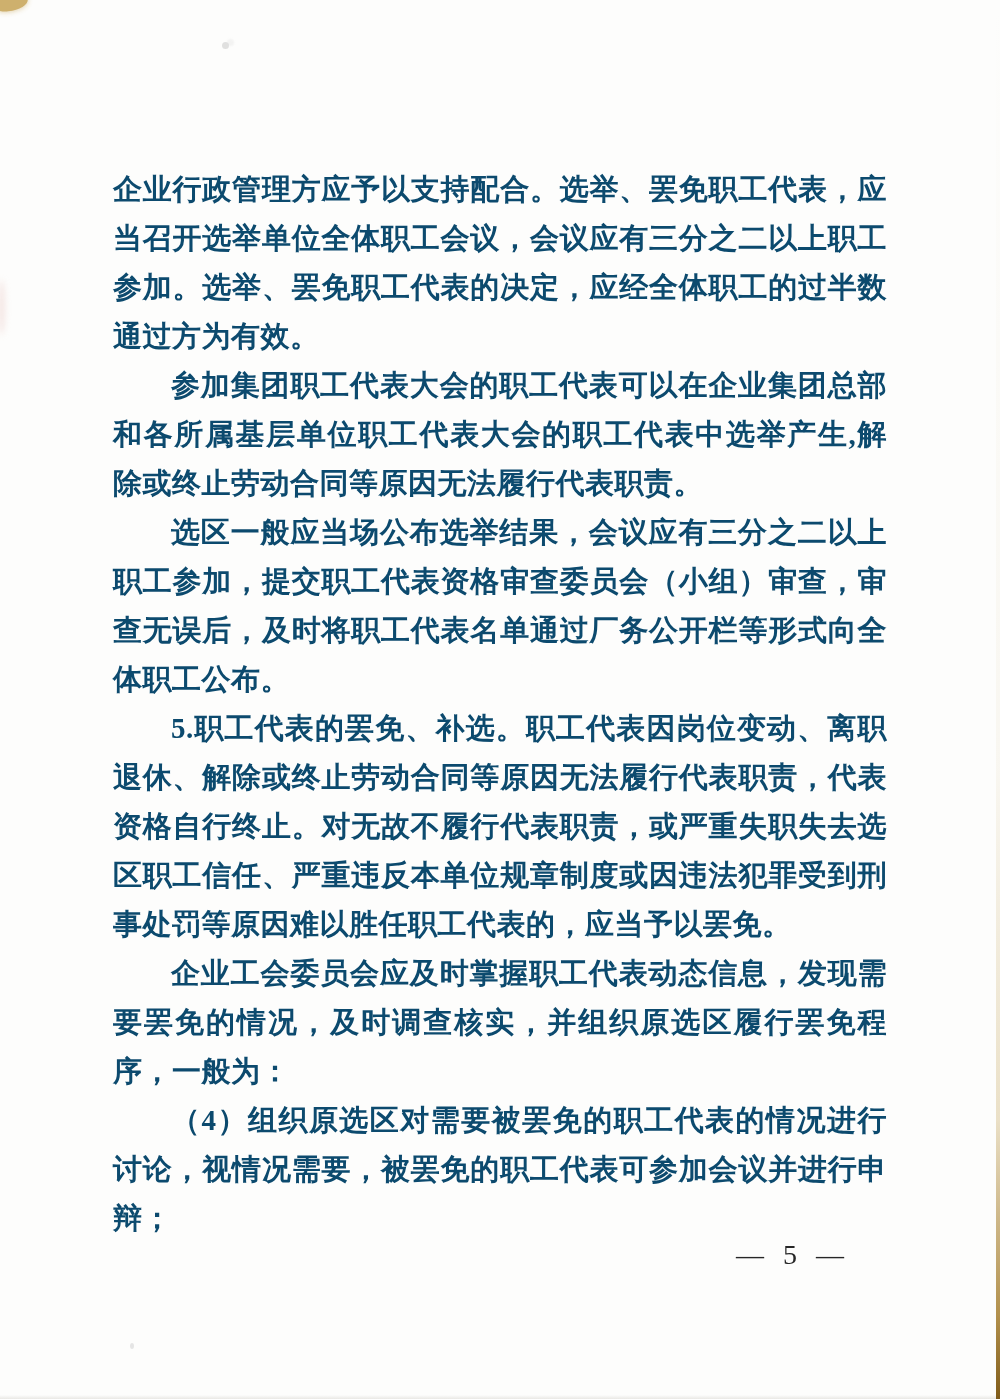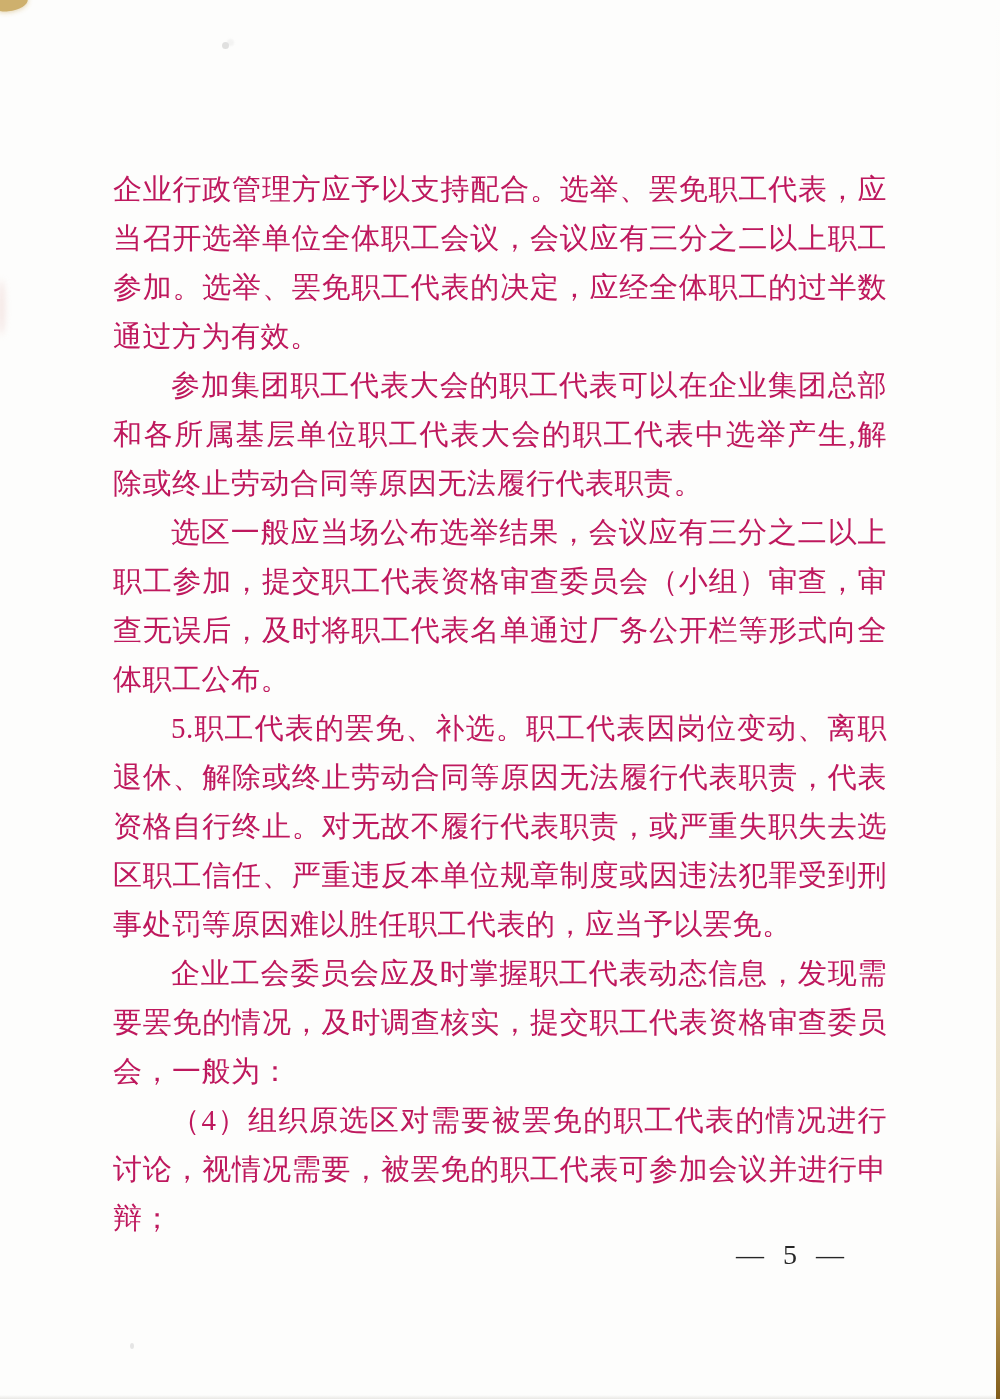--- a/index.html
+++ b/index.html
@@ -84,25 +84,26 @@
     width: 100%;
     height: 4px;
     background: linear-gradient(to bottom, rgba(0,0,0,0) 0%, rgba(90,80,60,0.12) 100%);
   }
   
   .content {
     position: absolute;
     left: 113px;
     top: 165px;
     width: 774px;
-    color: #be185d;
+    color: #0c4a6e;
     font-size: 29px;
     line-height: 49px;
     text-align: justify;
     letter-spacing: 0.5px;
+    font-weight: bold;
   }
   .para {
     margin: 0;
     padding: 0;
   }
   .para.indent {
     text-indent: 2em;
   }
   
   .page-number {
@@ -126,19 +127,19 @@
   <div class="speck-bottom"></div>
   <div class="smudge-left"></div>
   <div class="edge-right"></div>
   <div class="edge-bottom"></div>
 
   <main class="content">
     <p class="para">企业行政管理方应予以支持配合。选举、罢免职工代表，应当召开选举单位全体职工会议，会议应有三分之二以上职工参加。选举、罢免职工代表的决定，应经全体职工的过半数通过方为有效。</p>
     <p class="para indent">参加集团职工代表大会的职工代表可以在企业集团总部和各所属基层单位职工代表大会的职工代表中选举产生,解除或终止劳动合同等原因无法履行代表职责。</p>
     <p class="para indent">选区一般应当场公布选举结果，会议应有三分之二以上职工参加，提交职工代表资格审查委员会（小组）审查，审查无误后，及时将职工代表名单通过厂务公开栏等形式向全体职工公布。</p>
     <p class="para indent">5.职工代表的罢免、补选。职工代表因岗位变动、离职退休、解除或终止劳动合同等原因无法履行代表职责，代表资格自行终止。对无故不履行代表职责，或严重失职失去选区职工信任、严重违反本单位规章制度或因违法犯罪受到刑事处罚等原因难以胜任职工代表的，应当予以罢免。</p>
-    <p class="para indent">企业工会委员会应及时掌握职工代表动态信息，发现需要罢免的情况，及时调查核实，提交职工代表资格审查委员会，一般为：</p>
+    <p class="para indent">企业工会委员会应及时掌握职工代表动态信息，发现需要罢免的情况，及时调查核实，并组织原选区履行罢免程序，一般为：</p>
     <p class="para indent">（4）组织原选区对需要被罢免的职工代表的情况进行讨论，视情况需要，被罢免的职工代表可参加会议并进行申辩；</p>
   </main>
 
   <div class="page-number">— 5 —</div>
 
 </div>
 
 </body></html>

